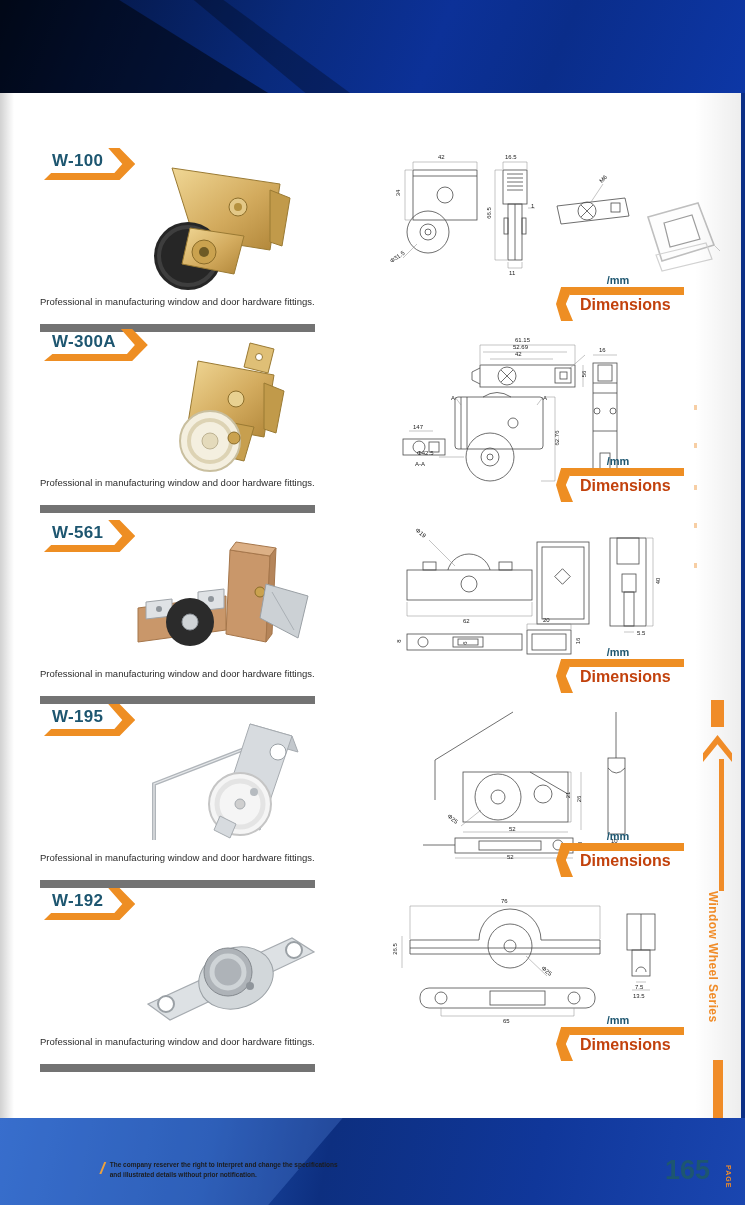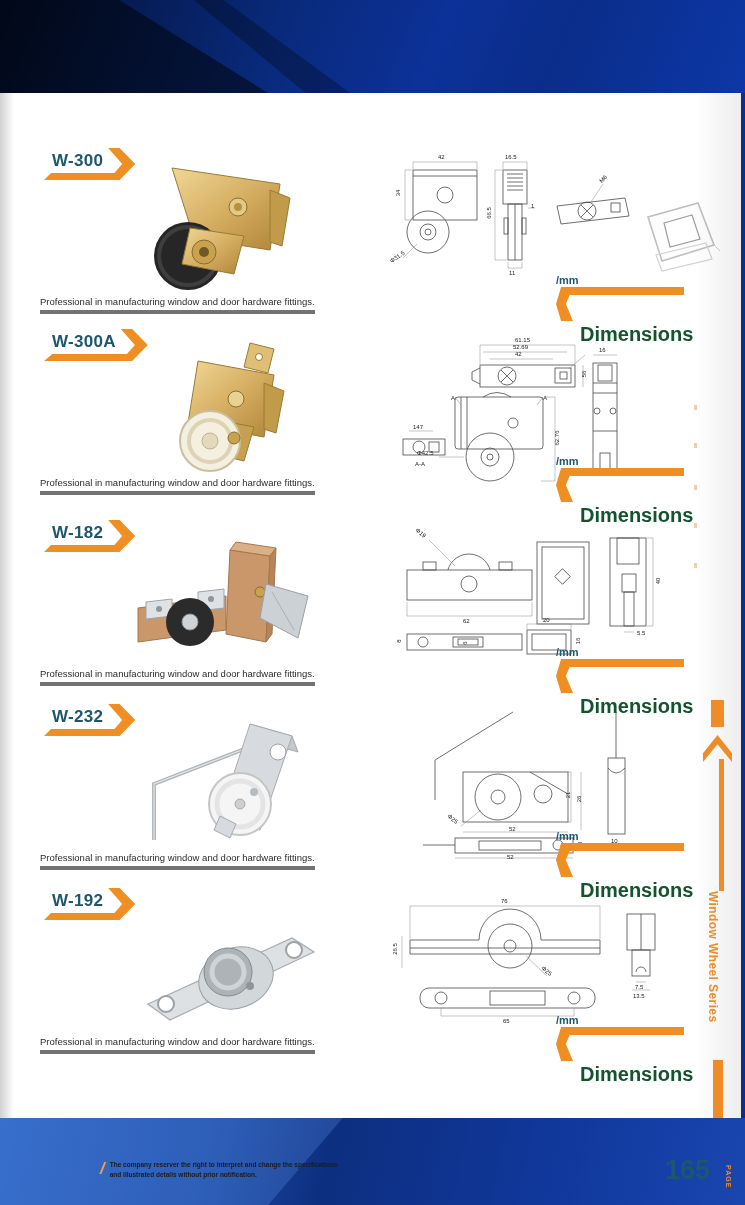--- a/index.html
+++ b/index.html
@@ -35,29 +35,29 @@
   .photo{position:absolute;left:102px;top:6px;width:232px;height:146px;}
   .drawing{position:absolute;left:395px;top:2px;width:275px;height:160px;}
   .drawing svg{position:absolute;left:0;top:0;}
   .dim{position:absolute;font-size:6px;color:#222;white-space:nowrap;line-height:1;}
   .r90{transform:rotate(-90deg);}
   .r45{transform:rotate(-45deg);}
   .r35{transform:rotate(-35deg);}
   .r40d{transform:rotate(40deg);}
   
   .banner{position:absolute;left:556px;top:128px;width:128px;}
-  .mm{font-size:11px;font-weight:bold;color:#1d5670;text-align:left;padding-right:4px;}
+  .mm{font-size:11px;font-weight:bold;color:#1d5670;text-align:center;padding-right:4px;}
   .banner-body{position:relative;margin-top:1px;height:34px;}
   .banner-chev{position:absolute;left:0;top:0;width:17px;height:34px;background:#ee8e23;
       clip-path:polygon(100% 0,30% 0,0 50%,30% 100%,100% 100%,58% 50%);}
   .banner-bar{position:absolute;left:14px;right:0;top:0;height:8px;background:#ee8e23;}
-  .banner-word{position:absolute;left:24px;top:9px;font-size:20px;font-weight:bold;color:#14532d;margin-top:27px;}
+  .banner-word{position:absolute;left:24px;top:9px;font-size:16px;font-weight:bold;color:#c2410c;}
   
   .tagline{position:absolute;left:40px;top:150px;font-size:9.5px;color:#2b2b2b;
-      padding-bottom:3px;border-bottom:4px solid #737373;}
+      padding-bottom:17px;border-bottom:8px solid #737373;}
   
   .footer{position:absolute;left:100px;top:1160px;display:flex;}
   .slash{color:#eea23c;font-size:17px;font-weight:bold;font-style:italic;margin-right:5px;line-height:1.1;}
   .disclaimer{font-size:6.5px;font-weight:bold;color:#1c1c1c;line-height:1.55;}
   .page-num{position:absolute;left:648px;top:1155px;width:62px;text-align:right;
       font-size:27px;font-weight:bold;color:#1d5670;}
   .page-word{position:absolute;left:725px;top:1165px;writing-mode:vertical-rl;
       font-size:7px;font-weight:bold;color:#f08c28;letter-spacing:1px;}
   
   .band-dash{position:absolute;left:711px;top:700px;width:13px;height:27px;background:#f08c28;}
@@ -92,21 +92,21 @@
         <span style="top:350px"></span>
         <span style="top:392px"></span>
       <span style="top:430px"></span>
         <span style="top:470px"></span>
     </div>
 
     <div class="sec" style="top:53px">
       <div class="tag">
         <span class="tag-chevron"></span>
         <span class="tag-bar"></span>
-        <span class="tag-text">W-300</span>
+        <span class="tag-text">W-100</span>
       </div>
       <svg class="photo" viewBox="0 0 232 146">
         <defs>
             <linearGradient id="br0" x1="0" y1="0" x2="1" y2="1">
           <stop offset="0" stop-color="#f0d795"></stop>
               <stop offset=".55" stop-color="#d3ab5e"></stop>
               <stop offset="1" stop-color="#b08538"></stop>
         </linearGradient>
           </defs>
         <polygon points="70,16 178,32 168,98 92,86" fill="url(#br0)" stroke="#9a7a33"></polygon>
@@ -257,21 +257,21 @@
           <span class="banner-word">Dimensions</span>
         </div>
       </div>
       <div class="tagline">Professional in manufacturing window and door hardware fittings.</div>
     </div>
 
     <div class="sec" style="top:425px">
       <div class="tag">
         <span class="tag-chevron"></span>
         <span class="tag-bar"></span>
-        <span class="tag-text">W-182</span>
+        <span class="tag-text">W-561</span>
       </div>
       <svg class="photo" viewBox="0 0 232 146">
         <polygon points="128,26 168,32 164,118 124,110" fill="#c9976a" stroke="#a5764b"></polygon>
         <polygon points="128,26 168,32 174,24 134,18" fill="#dcb086" stroke="#a5764b"></polygon>
         <polygon points="168,32 174,24 170,110 164,118" fill="#b5855a" stroke="#a5764b"></polygon>
         <polygon points="36,84 124,72 124,106 36,118" fill="#c9976a" stroke="#a5764b"></polygon>
         <polygon points="44,78 70,75 70,92 44,95" fill="#dfe2e5" stroke="#9fa4a9"></polygon>
         <polygon points="96,68 122,65 122,84 96,87" fill="#dfe2e5" stroke="#9fa4a9"></polygon>
         <circle cx="57" cy="85" r="3" fill="#8f959b"></circle>
           <circle cx="109" cy="75" r="3" fill="#8f959b"></circle>
@@ -328,21 +328,21 @@
           <span class="banner-word">Dimensions</span>
         </div>
       </div>
       <div class="tagline">Professional in manufacturing window and door hardware fittings.</div>
     </div>
 
     <div class="sec" style="top:609px">
       <div class="tag">
         <span class="tag-chevron"></span>
         <span class="tag-bar"></span>
-        <span class="tag-text">W-232</span>
+        <span class="tag-text">W-195</span>
       </div>
       <svg class="photo" viewBox="0 0 232 146">
         <polyline points="150,38 52,76 52,132" fill="none" stroke="#b0b5ba" stroke-width="4"></polyline>
         <polyline points="150,38 52,76 52,132" fill="none" stroke="#e6e8ea" stroke-width="1.2"></polyline>
         <polygon points="148,16 190,28 196,44 154,32" fill="#c3c8cd" stroke="#a6abb0"></polygon>
         <polygon points="148,16 190,28 158,122 118,108" fill="#d7dbdf" stroke="#a6abb0"></polygon>
         <circle cx="176" cy="44" r="8" fill="#fff" stroke="#9aa0a5"></circle>
         <circle cx="138" cy="96" r="31" fill="#f5f5f5" stroke="#c5c5c5" stroke-width="2"></circle>
         <circle cx="138" cy="96" r="23" fill="none" stroke="#e4e4e4" stroke-width="5"></circle>
         <circle cx="138" cy="96" r="5" fill="#cfcfcf" stroke="#a6abb0"></circle>

